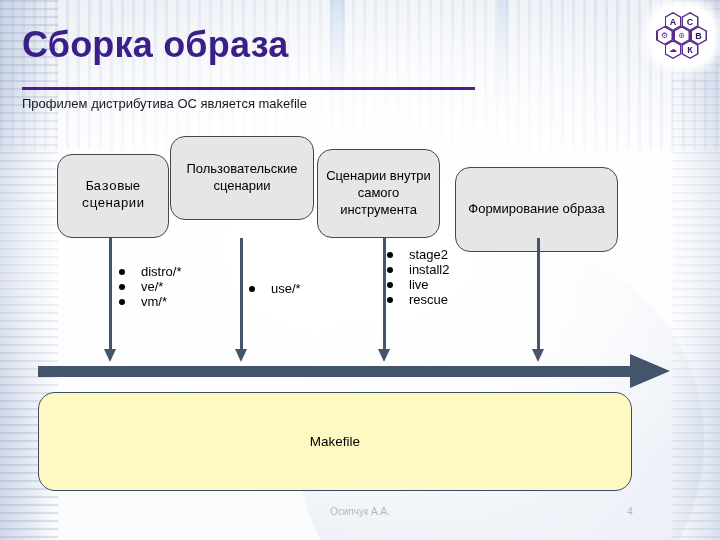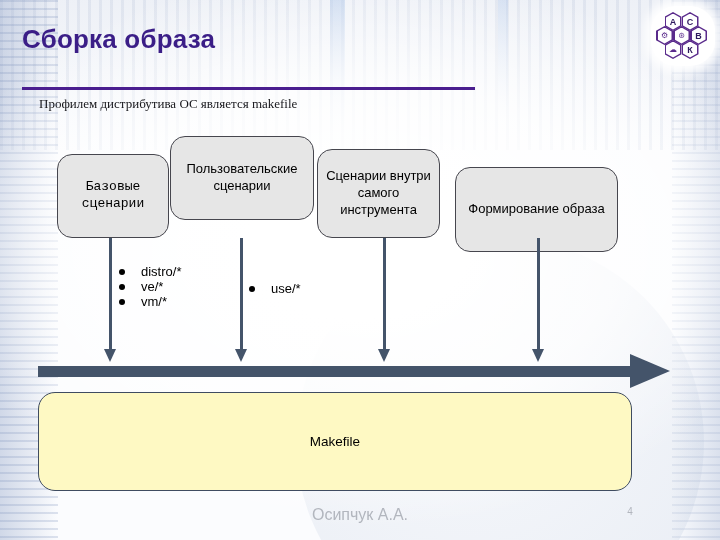--- a/index.html
+++ b/index.html
@@ -34,25 +34,25 @@
   .bg-globe {
     left:296px; top:238px; width:408px; height:408px; border-radius:50%;
     background:radial-gradient(circle at 42% 35%, rgba(205,214,230,0.10), rgba(178,192,215,0.26));
   }
   .bg-fade {
     left:0; top:0; width:720px; height:540px;
     background:radial-gradient(ellipse 60% 52% at 50% 46%, #ffffff 25%, rgba(255,255,255,0.75) 60%, rgba(255,255,255,0) 100%);
   }
   
   .title {
-    position:absolute; left:22px; top:24px; font-size:26px; font-weight:bold;
+    position:absolute; left:22px; top:24px; font-size:36px; font-weight:bold;
     color:#3b1e87; z-index:3; letter-spacing:0.2px;
   }
   .accent-line { position:absolute; left:22px; top:87px; width:453px; height:3px; background:#4a1e8f; z-index:3; }
-  .subtitle { position:absolute; left:39px; top:96px; font-size:13px; color:#17171c; z-index:3;font-family:Liberation Serif, serif; }
+  .subtitle { position:absolute; left:22px; top:96px; font-size:13px; color:#17171c; z-index:3; }
   
   .logo { position:absolute; left:653px; top:6px; width:62px; height:60px; z-index:3; }
   .logo-blob { position:absolute; left:-2px; top:0; width:64px; height:60px; background:#ffffff; border-radius:40%; box-shadow:0 0 10px 6px rgba(255,255,255,0.95); }
   .hex { position:absolute; width:17px; height:19px; }
   .hex-outer { position:absolute; left:0; top:0; width:17px; height:19px; background:#5a2b8c;
     clip-path:polygon(50% 0,100% 25%,100% 75%,50% 100%,0 75%,0 25%); }
   .hex-inner { position:absolute; left:1.5px; top:1.5px; width:14px; height:16px; background:#ffffff;
     clip-path:polygon(50% 0,100% 25%,100% 75%,50% 100%,0 75%,0 25%); }
   .hex-label { position:absolute; left:0; top:0; width:17px; height:19px; display:flex; align-items:center;
     justify-content:center; font-size:9px; font-weight:bold; color:#2e1a5e; }
@@ -86,21 +86,21 @@
   .list2 { left:249px; top:281px; }
   .list3 { left:387px; top:247px; }
   
   .makefile-box {
     position:absolute; left:38px; top:392px; width:592px; height:97px; z-index:2;
     background:#fef9c3; border:1px solid #3f4c61; border-radius:17px;
     display:flex; align-items:center; justify-content:center; font-size:13.5px; color:#000;
   }
   
   .footer-author { position:absolute; left:0; width:720px; top:506px; text-align:center;
-    font-size:16px; color:#b2b6be; z-index:3; }
+    font-size:10px; color:#b2b6be; z-index:3; }
   .footer-page { position:absolute; left:620px; top:506px; width:20px; text-align:center;
     font-size:10px; color:#b2b6be; z-index:3; }
 </style>
 </head>
 <body>
 
 <div class="slide">
 
   <div class="bg-layer bg-top"></div>
   <div class="bg-layer bg-left"></div>
@@ -180,20 +180,38 @@
         <span class="bullet"></span>
         <span>vm/*</span>
       </div>
   </div>
   <div class="blist list2">
     <div class="blist-row">
         <span class="bullet"></span>
         <span>use/*</span>
       </div>
   </div>
+  <div class="blist list3">
+    <div class="blist-row">
+        <span class="bullet"></span>
+        <span>stage2</span>
+      </div>
+    <div class="blist-row">
+        <span class="bullet"></span>
+        <span>install2</span>
+      </div>
+    <div class="blist-row">
+        <span class="bullet"></span>
+        <span>live</span>
+      </div>
+    <div class="blist-row">
+        <span class="bullet"></span>
+        <span>rescue</span>
+      </div>
+  </div>
 
   <div class="harrow-shaft"></div>
   <div class="harrow-head"></div>
 
   <div class="makefile-box">Makefile</div>
 
   <div class="footer-author">Осипчук А.А.</div>
   <div class="footer-page">4</div>
 
 </div>

